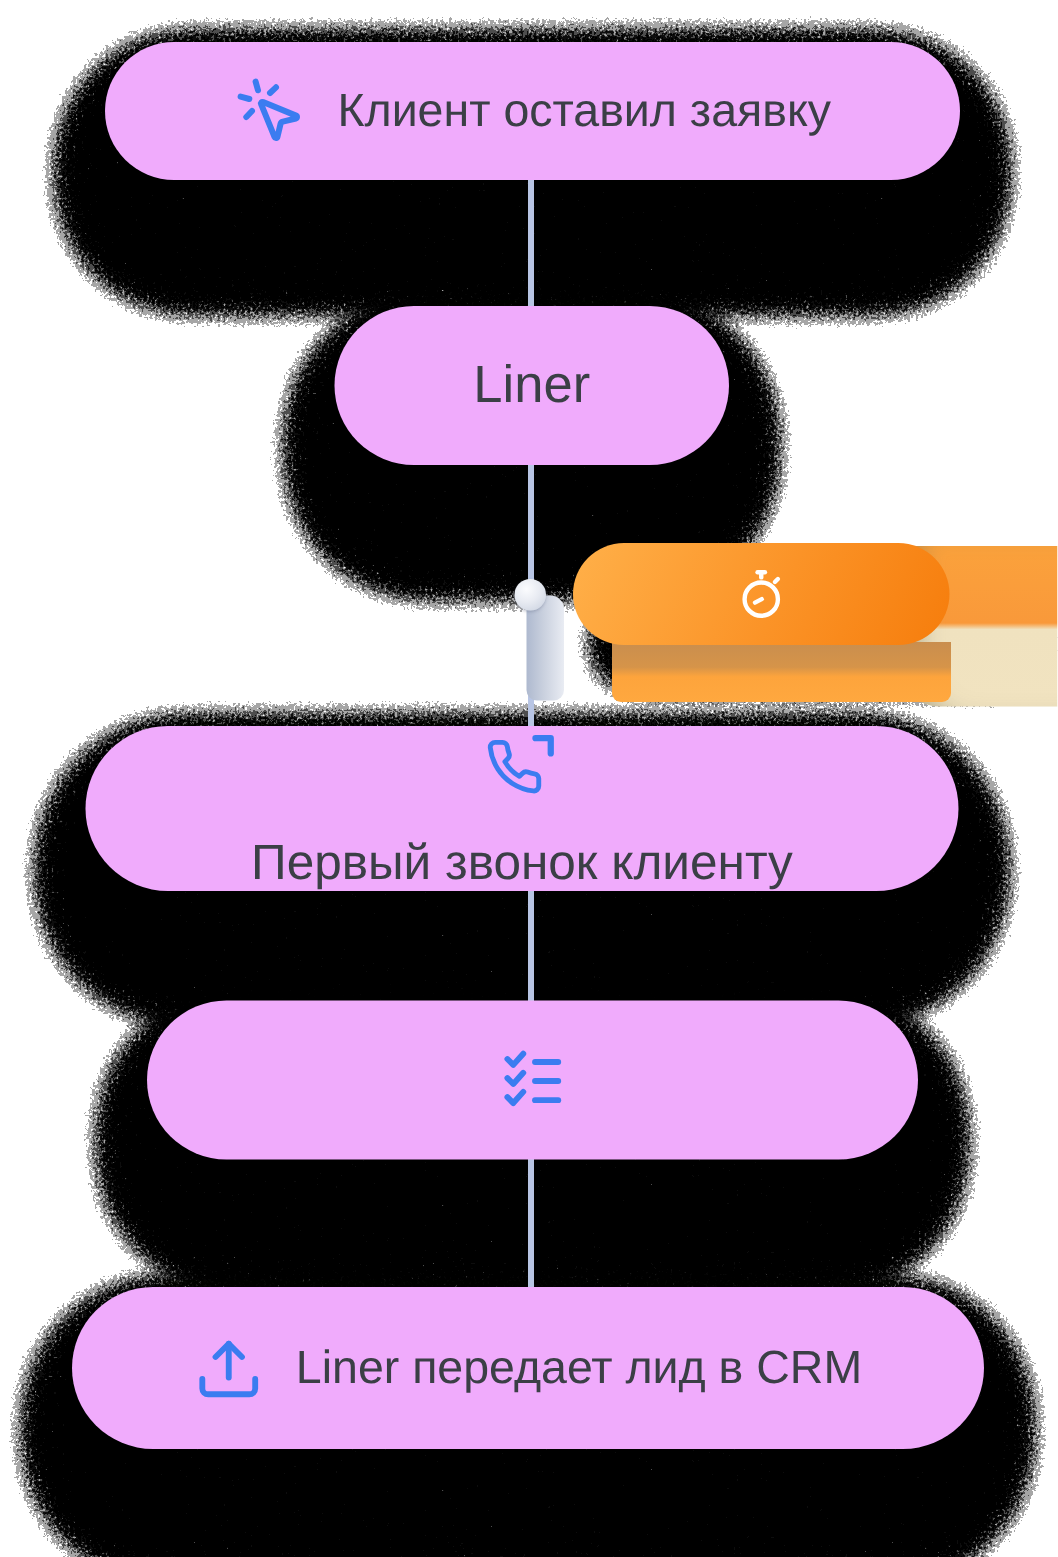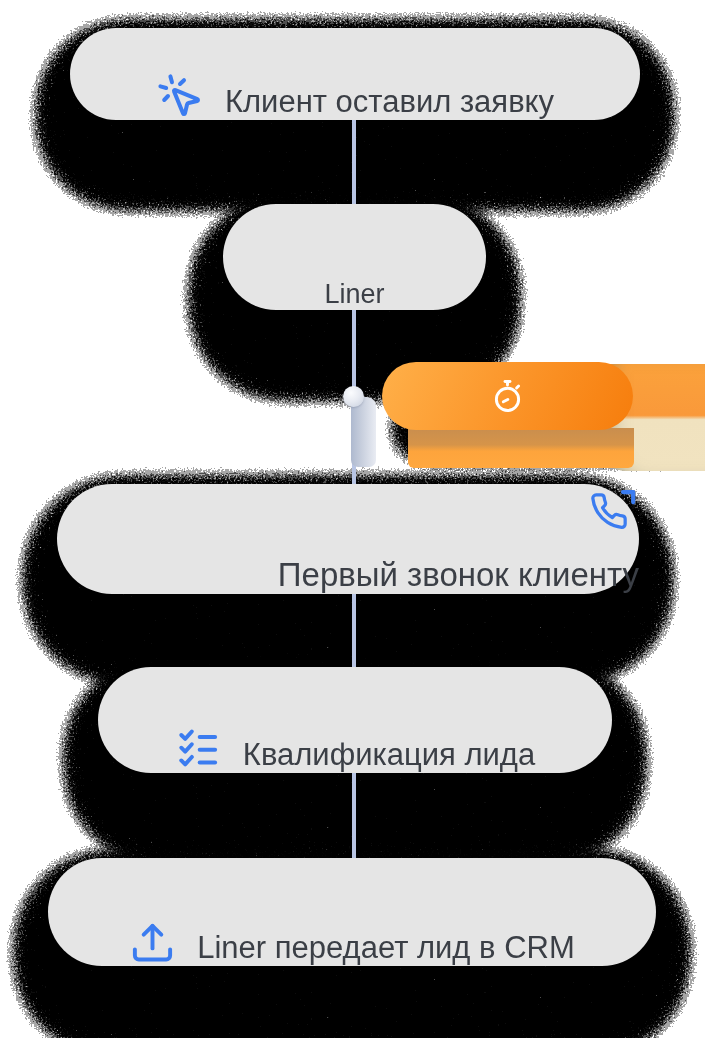--- a/index.html
+++ b/index.html
@@ -34,27 +34,27 @@
     background:linear-gradient(90deg,#aeb9cf 0%,#c9d0de 45%,#e9ecf3 100%);
     border-radius:9px 9px 7px 7px;
   }
   .conn-circle{
     position:absolute;left:343px;top:386px;width:21px;height:21px;z-index:3;border-radius:50%;
     background:radial-gradient(circle at 38% 32%,#fbfcfe 0%,#e8ebf2 45%,#d3d9e5 80%,#c7cedd 100%);
     box-shadow:0 1px 2px rgba(100,110,135,.35);
   }
   
   .card{
-    position:absolute;z-index:3;background:#e5e5e5;
-    display:flex;align-items:flex-end;justify-content:center;gap:21px;
+    position:absolute;z-index:3;background:#f0abfc;
+    display:flex;align-items:center;justify-content:center;gap:21px;
     color:#3b3f46;
   }
   .card .label{white-space:nowrap;}
   .card1{left:70px;top:28px;width:570px;height:92px;border-radius:46px;font-size:31px;}
-  .card2{left:223px;top:204px;width:263px;height:106px;border-radius:53px;font-size:27px;}
+  .card2{left:223px;top:204px;width:263px;height:106px;border-radius:53px;font-size:35px;}
   .card3{left:57px;top:484px;width:582px;height:110px;border-radius:55px;font-size:33px;flex-direction:column;}
   .card4{left:98px;top:667px;width:514px;height:106px;border-radius:53px;font-size:31px;}
   .card5{left:48px;top:858px;width:608px;height:108px;border-radius:54px;font-size:31px;}
   .icon{flex:0 0 auto;display:block;}
   .icon path, .icon polyline, .icon circle, .icon line{
     fill:none;stroke:#3b7cf0;stroke-width:2;stroke-linecap:round;stroke-linejoin:round;
   }
   
   .timer-badge{
     position:absolute;left:382px;top:362px;width:251px;height:68px;z-index:4;
@@ -155,21 +155,20 @@
       <path d="m3.2 4.6 2 2 3.4-3.8"></path>
       <path d="m3.2 11.1 2 2 3.4-3.8"></path>
       <path d="m3.2 17.6 2 2 3.4-3.8"></path>
     </g>
     <g style="stroke-width:2.3">
       <path d="M12.6 5.6h7.9"></path>
       <path d="M12.6 12.1h7.9"></path>
       <path d="M12.6 18.6h7.9"></path>
     </g>
   </svg>
-  <span class="label">Квалификация лида</span>
 </div>
 
 <div class="card card5">
   <svg class="icon" width="47" height="47" viewBox="0 0 24 24">
     <path d="M21 15.5v3.2a2 2 0 0 1-2 2H5a2 2 0 0 1-2-2v-3.2"></path>
     <path d="m7.5 8 4.5-4.5L16.5 8"></path>
     <path d="M12 3.5v11.5"></path>
   </svg>
   <span class="label">Liner передает лид в CRM</span>
 </div>

